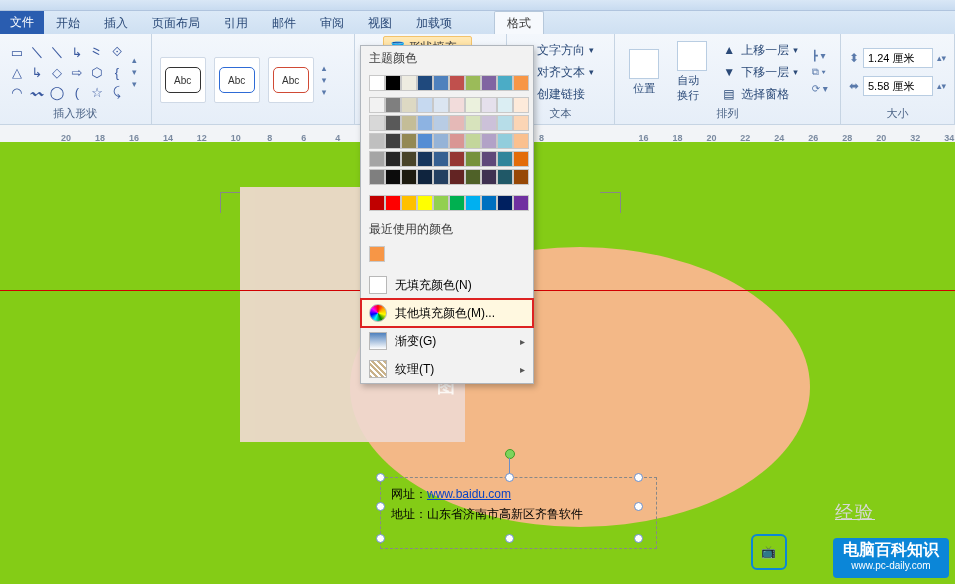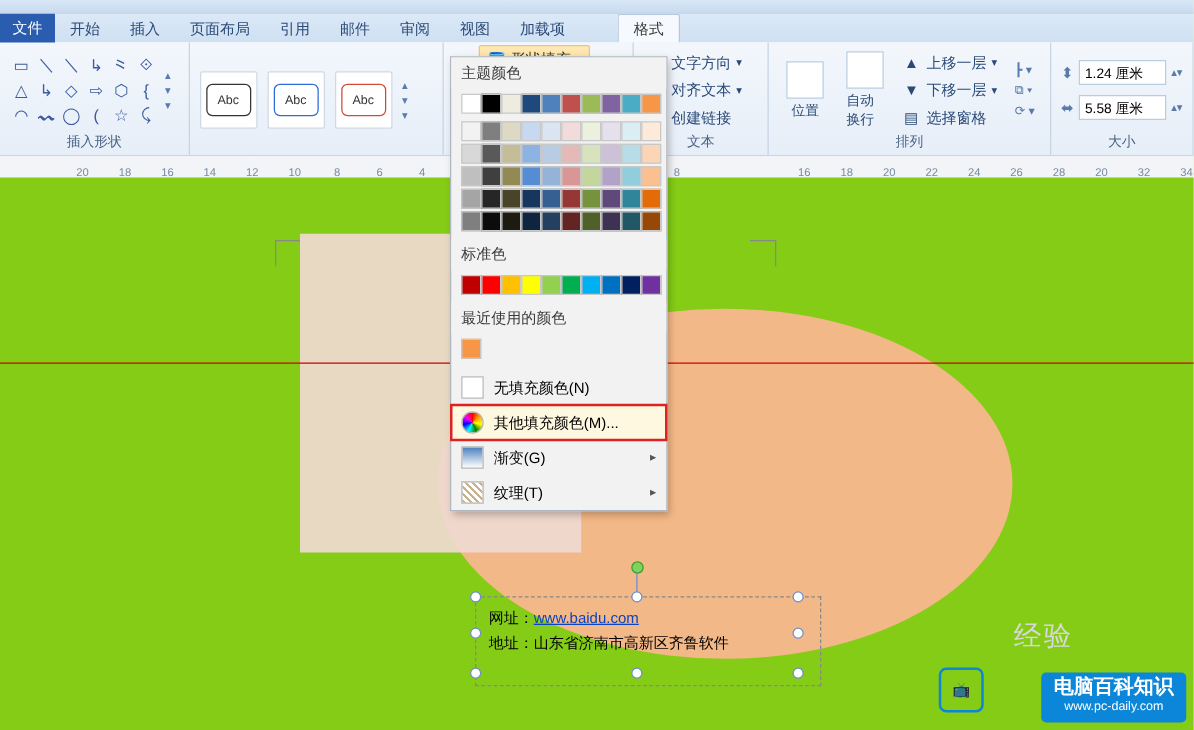--- a/index.html
+++ b/index.html
@@ -22,21 +22,21 @@
   .ribbon-col { display:flex; flex-direction:column; gap:3px; font-size:12px; color:#2b4a78; }
   .ribbon-col .item { display:flex; align-items:center; gap:4px; padding:1px 4px; white-space:nowrap; }
   .ribbon-col .item .ico { width:14px; height:14px; display:inline-block; }
   .big-btn { display:flex; flex-direction:column; align-items:center; gap:2px; padding:2px 6px; font-size:11px; color:#2b4a78; }
   .big-btn .ico-large { width:28px; height:28px; border:1px solid #b9cde2; background:#fff; }
   .spin-field { display:flex; align-items:center; gap:4px; }
   .spin-field input { width:60px; height:18px; font-size:11px; border:1px solid #b9cde2; background:#fff; padding:0 4px; }
   .dropdown-btn { display:flex; align-items:center; gap:4px; padding:2px 6px; border:1px solid #f3c36b; background:linear-gradient(#ffe9b8,#ffd986); border-radius:2px; font-size:12px; color:#3a3a3a; }
   
   .ruler { height:18px; background:#f2f4f7; border-bottom:1px solid #d7dee8; position:relative; font-size:9px; color:#7a8aa0; display:flex; align-items:flex-end; padding-left:60px; gap:22px; }
-  .ruler span{ display:inline-block; width:20px; text-align:center; }
+  .ruler span{ display:inline-block; width:20px; text-align:center;font-weight:bold; }
   
   .doc-area { position:absolute; top:142px; left:0; right:0; bottom:0; background:#84cc16; }
   .page { position:absolute; left:230px; top:60px; width:600px; height:420px; }
   .corner { position:absolute; width:20px; height:20px; }
   .corner.tl { left:-10px; top:-10px; border-left:1px solid #888; border-top:1px solid #888;}
   .corner.tl2 { left:370px; top:-10px; border-right:1px solid #888; border-top:1px solid #888;}
   .ellipse-shape { position:absolute; left:120px; top:45px; width:460px; height:280px; background:#f3b887; border-radius:50%; }
   .pink-rect { position:absolute; left:10px; top:-15px; width:225px; height:255px; background:#efd9d0; opacity:0.93; display:flex; flex-direction:column; align-items:flex-end; justify-content:space-around; padding:20px 10px; box-sizing:border-box; color:#fff; font-size:18px; font-weight:bold; }
   .red-guide { position:absolute; left:0; top:290px; width:955px; height:0; border-top:1px solid #d10000; z-index:5;}
   .textbox { position:absolute; left:150px; top:275px; width:255px; height:58px; border:1px dashed #888; background:rgba(255,255,255,0.0); padding:6px 10px; font-size:12px; line-height:20px; }
@@ -51,21 +51,21 @@
   .swatch-grid span{ width:14px; height:14px; display:inline-block; border:1px solid #c8c8c8;}
   .recent-row{ padding:4px 8px 6px 8px;}
   .recent-row span{ width:14px;height:14px;display:inline-block;border:1px solid #c8c8c8;}
   .menu-item { display:flex; align-items:center; gap:8px; padding:5px 8px; }
   .menu-item .mi-ico{ width:16px;height:16px; display:inline-flex; align-items:center; justify-content:center; border:1px solid #b8b8b8;}
   .menu-item.has-sub:after{ content:"▸"; margin-left:auto; color:#555; font-size:10px;}
   .menu-item.highlight{ outline:2px solid #d22; outline-offset:-1px; background:#fff8e0;}
   .watermark { position:absolute; right:6px; bottom:6px; background:#0b86d8; color:#fff; font-weight:bold; padding:4px 10px; border-radius:4px; font-size:16px; display:flex; flex-direction:column; align-items:center; line-height:16px; z-index:80;}
   .watermark small{ font-size:10px; font-weight:normal;}
   .wm-icon{ position:absolute; right:168px; bottom:14px; width:32px; height:32px; border:2px solid #0b86d8; border-radius:6px; display:flex; align-items:center; justify-content:center; color:#0b86d8; z-index:80;}
-  .ghost-label{ position:absolute; right:96px; bottom:60px; color:#d8d8d8; font-size:22px; letter-spacing:2px; z-index:2;}
+  .ghost-label{ position:absolute; right:80px; bottom:60px; color:#d8d8d8; font-size:18px; letter-spacing:2px; z-index:2;text-decoration:underline;}
   .ribbon .A-letter { font-family:"Times New Roman",serif; font-size:20px; color:#2b4a78; position:relative;}
   .ribbon .A-letter .bar{ display:block; height:3px; background:#d33; margin-top:-2px;}
   ::placeholder { color:#888; }
 </style>
 </head>
 <body>
 
 <div class="titlebar"></div>
 
 <div class="tabs">
@@ -353,21 +353,20 @@
       <span style="background: rgb(12, 12, 12);"></span>
       <span style="background: rgb(29, 27, 16);"></span>
       <span style="background: rgb(15, 36, 62);"></span>
       <span style="background: rgb(36, 64, 97);"></span>
       <span style="background: rgb(99, 36, 35);"></span>
       <span style="background: rgb(79, 97, 40);"></span>
       <span style="background: rgb(63, 49, 81);"></span>
       <span style="background: rgb(32, 88, 103);"></span>
       <span style="background: rgb(151, 72, 6);"></span>
     </div>
-  <div class="section-title">标准色</div>
   <div class="swatch-grid" id="standard-row">
       <span style="background: rgb(192, 0, 0);"></span>
       <span style="background: rgb(255, 0, 0);"></span>
       <span style="background: rgb(255, 192, 0);"></span>
       <span style="background: rgb(255, 255, 0);"></span>
       <span style="background: rgb(146, 208, 80);"></span>
       <span style="background: rgb(0, 176, 80);"></span>
       <span style="background: rgb(0, 176, 240);"></span>
       <span style="background: rgb(0, 112, 192);"></span>
       <span style="background: rgb(0, 32, 96);"></span>

